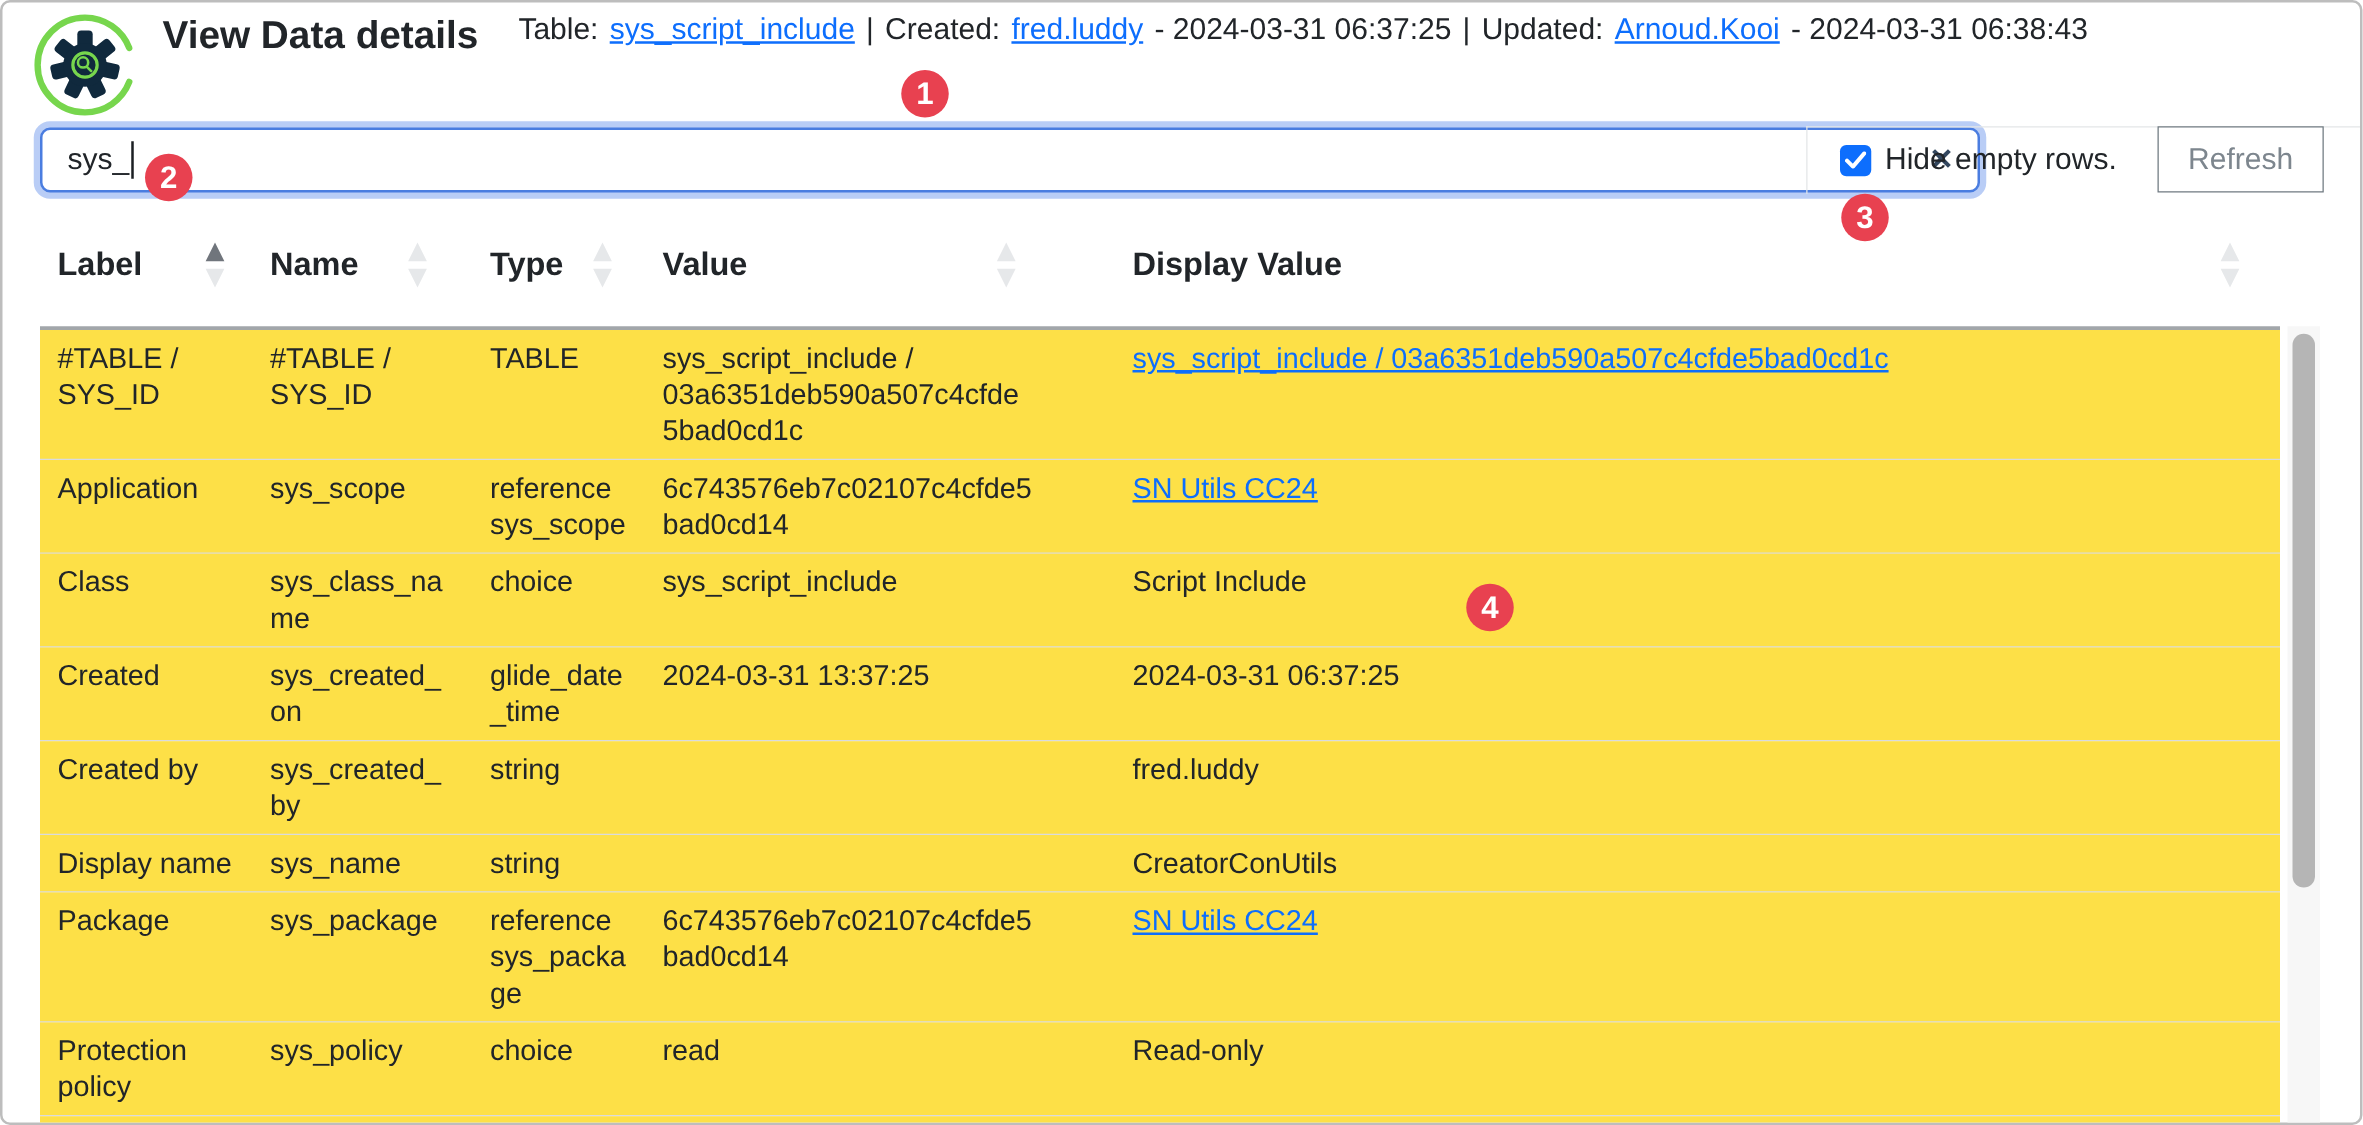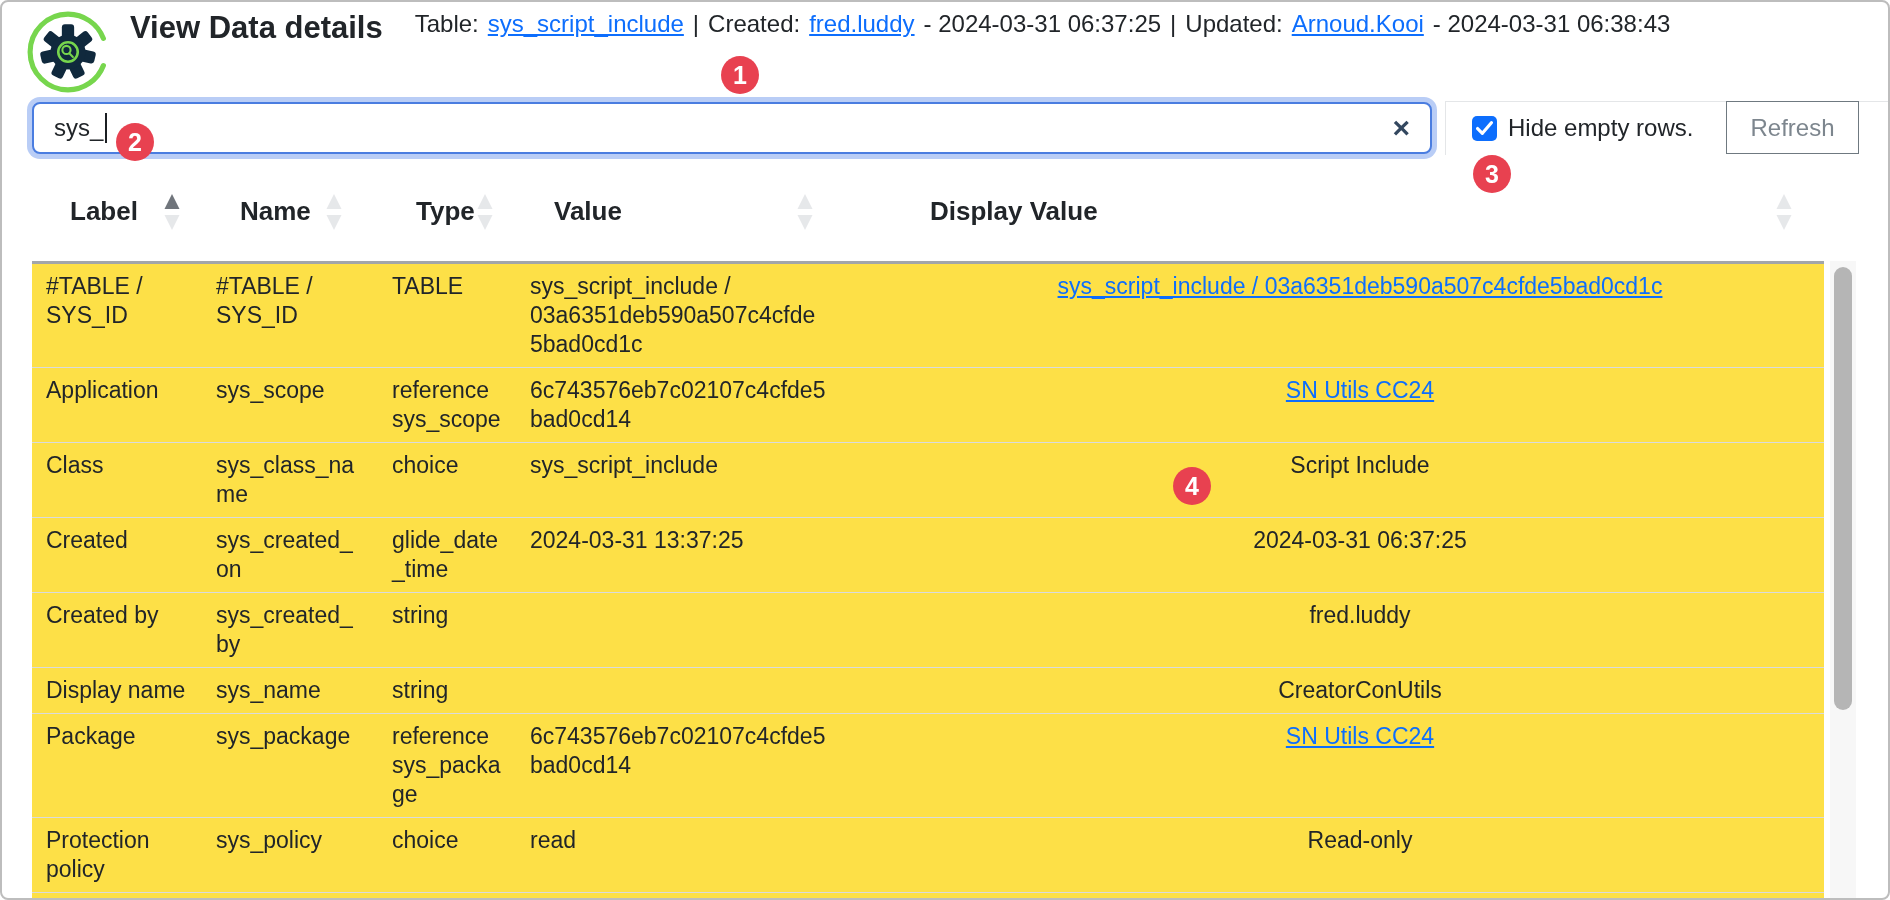--- a/index.html
+++ b/index.html
@@ -10,53 +10,53 @@
     font-family:"Liberation Sans","DejaVu Sans",sans-serif;
   }
   
   .app-header{position:absolute;left:24px;top:8px;height:88px;display:flex;align-items:flex-start;}
   .logo{width:84px;height:84px;flex:0 0 auto;}
   .page-title{font-size:31px;font-weight:bold;margin-left:20px;white-space:nowrap;}
   .meta{margin-left:32px;font-size:24px;display:flex;align-items:baseline;gap:9px;white-space:nowrap;}
   .link{color:#0d6efd;text-decoration:underline;cursor:pointer;}
   
   .search-input{
-    position:absolute;left:30px;top:100px;width:1400px;height:52px;box-sizing:border-box;
+    position:absolute;left:30px;top:100px;width:1552px;height:52px;box-sizing:border-box;
     border:2px solid #4a7de0;border-radius:8px;box-shadow:0 0 0 5px #b9cdf6;
     display:flex;align-items:center;padding:0 20px;font-size:24px;background:#fff;
   }
   .caret{display:inline-block;width:2px;height:30px;background:#1b1f23;margin-left:2px;}
   .clear-btn{margin-left:auto;color:#33475f;font-size:30px;font-weight:bold;line-height:1;cursor:pointer;}
   .right-controls-panel{position:absolute;left:1443px;top:99px;width:445px;height:53px;
     border-top:1px solid #e4e6e8;border-left:1px solid #e4e6e8;}
   .hide-empty{position:absolute;left:1470px;top:100px;height:52px;display:flex;align-items:center;}
   .checkbox{width:25px;height:25px;border-radius:5px;background:#0d6efd;display:flex;align-items:center;justify-content:center;flex:0 0 auto;cursor:pointer;}
   .hide-empty-label{margin-left:11px;font-size:24px;}
   .refresh-btn{
     position:absolute;left:1724px;top:99px;width:133px;height:53px;box-sizing:border-box;
     border:1.5px solid #6f7980;border-radius:0;background:#fff;color:#7d868e;
     font-size:24px;font-family:inherit;cursor:pointer;
   }
   
   .thead{position:absolute;left:30px;top:160px;width:1792px;height:99px;display:flex;background:#fff;}
   .th{display:flex;align-items:center;font-weight:bold;font-size:26px;box-sizing:border-box;padding-left:14px;cursor:pointer;}
-  .th .th-label{pointer-events:none;margin-left:24px;}
+  .th .th-label{pointer-events:none;}
   .sort{margin-left:auto;margin-right:12px;flex:0 0 auto;}
   .sort.last{margin-right:20px;}
   .sort .up,.sort .down{fill:#e6e8ea;}
   .sort .up.active{fill:#70757c;}
   .tbody{position:absolute;left:30px;top:259px;width:1792px;height:641px;overflow:hidden;border-top:3px solid #a2a6aa;box-sizing:border-box;}
   .tr{display:flex;border-bottom:1px solid #d9dbde;background:#fde047;}
   .tr.odd{background:#fde047;}
   .td{box-sizing:border-box;font-size:23px;line-height:29px;padding:8px 0 8px 14px;overflow-wrap:break-word;word-wrap:break-word;}
   .c-label{width:170px;padding-right:8px;}
   .c-name{width:176px;padding-right:22px;}
   .c-type{width:138px;padding-right:12px;}
   .c-value{width:376px;padding-right:65px;}
-  .c-display{width:932px;padding-right:10px;text-align:center;}
+  .c-display{width:932px;padding-right:10px;}
   
   .scroll-track{position:absolute;left:1828px;top:259px;width:26px;height:641px;background:#f7f7f7;}
   .scroll-thumb{position:absolute;left:4px;top:6px;width:18px;height:443px;background:#b5b5b5;border-radius:9px;}
   
   .abadge{
     position:absolute;width:38px;height:38px;border-radius:50%;background:#e84150;color:#fff;
     font-size:25px;font-weight:bold;display:flex;align-items:center;justify-content:center;z-index:20;
   }
 </style>
 </head>

